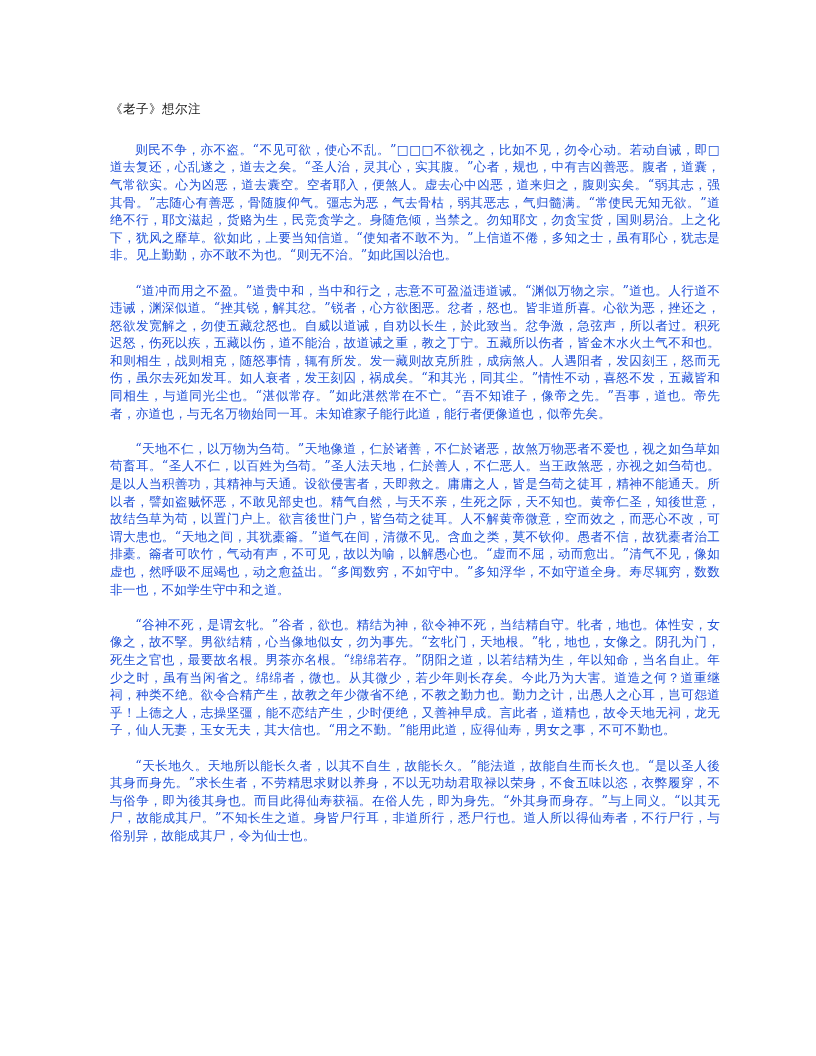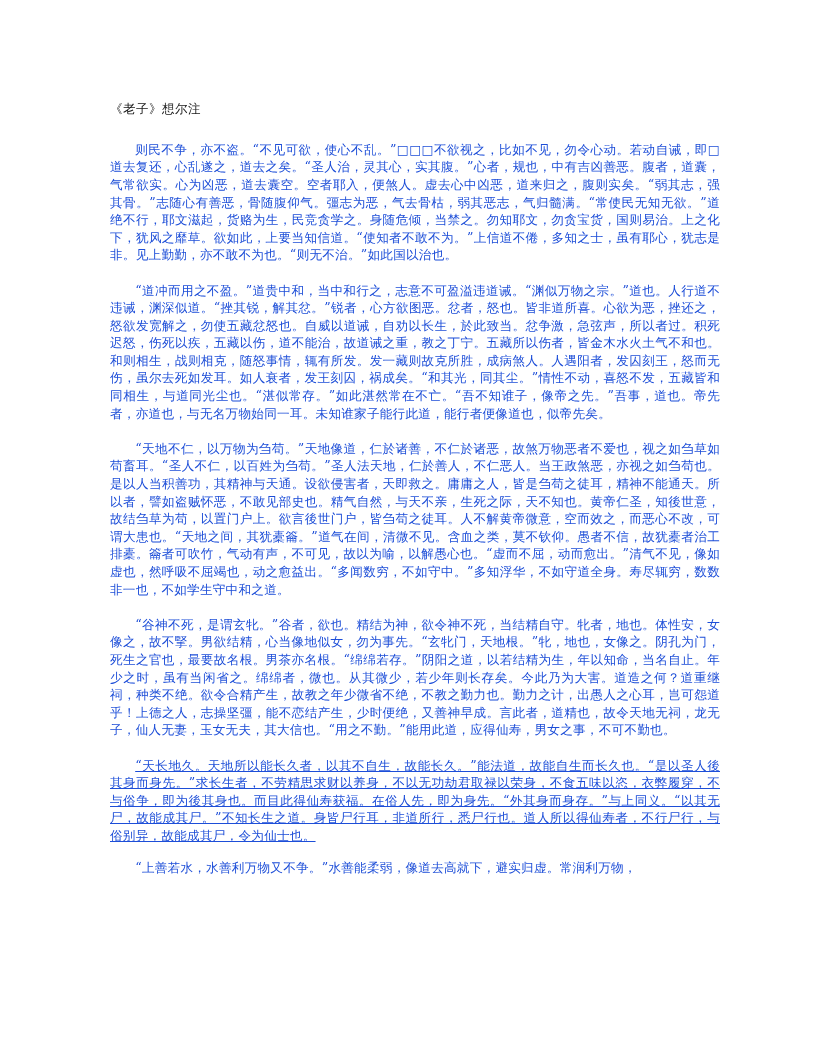--- a/index.html
+++ b/index.html
@@ -37,36 +37,34 @@
     text-indent: 2em;
     margin: 0 0 17.6px 0;
     letter-spacing: 0.02em;
     color: #1d4ed8;
     word-break: break-all;
   }
   .para:last-child {
     margin-bottom: 0;
   }
   .para.nogap {
-    margin-bottom: 14px;
-    text-decoration: underline;
+    margin-bottom: 0;
   }
 </style>
 </head>
 <body>
 
 <div class="page">
 
   <h1 class="doc-title">《老子》想尔注</h1>
 
   <p class="para">则民不争，亦不盗。“不见可欲，使心不乱。”□□□不欲视之，比如不见，勿令心动。若动自诫，即□道去复还，心乱遂之，道去之矣。“圣人治，灵其心，实其腹。”心者，规也，中有吉凶善恶。腹者，道囊，气常欲实。心为凶恶，道去囊空。空者耶入，便煞人。虚去心中凶恶，道来归之，腹则实矣。“弱其志，强其骨。”志随心有善恶，骨随腹仰气。彊志为恶，气去骨枯，弱其恶志，气归髓满。“常使民无知无欲。”道绝不行，耶文滋起，货赂为生，民竞贪学之。身随危倾，当禁之。勿知耶文，勿贪宝货，国则易治。上之化下，犹风之靡草。欲如此，上要当知信道。“使知者不敢不为。”上信道不倦，多知之士，虽有耶心，犹志是非。见上勤勤，亦不敢不为也。“则无不治。”如此国以治也。</p>
 
   <p class="para">“道冲而用之不盈。”道贵中和，当中和行之，志意不可盈溢违道诫。“渊似万物之宗。”道也。人行道不违诫，渊深似道。“挫其锐，解其忿。”锐者，心方欲图恶。忿者，怒也。皆非道所喜。心欲为恶，挫还之，怒欲发宽解之，勿使五藏忿怒也。自威以道诫，自劝以长生，於此致当。忿争激，急弦声，所以者过。积死迟怒，伤死以疾，五藏以伤，道不能治，故道诫之重，教之丁宁。五藏所以伤者，皆金木水火土气不和也。和则相生，战则相克，随怒事情，辄有所发。发一藏则故克所胜，成病煞人。人遇阳者，发囚刻王，怒而无伤，虽尔去死如发耳。如人衰者，发王刻囚，祸成矣。“和其光，同其尘。”情性不动，喜怒不发，五藏皆和同相生，与道同光尘也。“湛似常存。”如此湛然常在不亡。“吾不知谁子，像帝之先。”吾事，道也。帝先者，亦道也，与无名万物始同一耳。未知谁家子能行此道，能行者便像道也，似帝先矣。</p>
 
   <p class="para">“天地不仁，以万物为刍苟。”天地像道，仁於诸善，不仁於诸恶，故煞万物恶者不爱也，视之如刍草如苟畜耳。“圣人不仁，以百姓为刍苟。”圣人法天地，仁於善人，不仁恶人。当王政煞恶，亦视之如刍苟也。是以人当积善功，其精神与天通。设欲侵害者，天即救之。庸庸之人，皆是刍苟之徒耳，精神不能通天。所以者，譬如盗贼怀恶，不敢见部史也。精气自然，与天不亲，生死之际，天不知也。黄帝仁圣，知後世意，故结刍草为苟，以置门户上。欲言後世门户，皆刍苟之徒耳。人不解黄帝微意，空而效之，而恶心不改，可谓大患也。“天地之间，其犹橐籥。”道气在间，清微不见。含血之类，莫不钦仰。愚者不信，故犹橐者治工排橐。籥者可吹竹，气动有声，不可见，故以为喻，以解愚心也。“虚而不屈，动而愈出。”清气不见，像如虚也，然呼吸不屈竭也，动之愈益出。“多闻数穷，不如守中。”多知浮华，不如守道全身。寿尽辄穷，数数非一也，不如学生守中和之道。</p>
 
   <p class="para">“谷神不死，是谓玄牝。”谷者，欲也。精结为神，欲令神不死，当结精自守。牝者，地也。体性安，女像之，故不掔。男欲结精，心当像地似女，勿为事先。“玄牝门，天地根。”牝，地也，女像之。阴孔为门，死生之官也，最要故名根。男茶亦名根。“绵绵若存。”阴阳之道，以若结精为生，年以知命，当名自止。年少之时，虽有当闲省之。绵绵者，微也。从其微少，若少年则长存矣。今此乃为大害。道造之何？道重继祠，种类不绝。欲令合精产生，故教之年少微省不绝，不教之勤力也。勤力之计，出愚人之心耳，岂可怨道乎！上德之人，志操坚彊，能不恋结产生，少时便绝，又善神早成。言此者，道精也，故令天地无祠，龙无子，仙人无妻，玉女无夫，其大信也。“用之不勤。”能用此道，应得仙寿，男女之事，不可不勤也。</p>
 
   <p class="para nogap">“天长地久。天地所以能长久者，以其不自生，故能长久。”能法道，故能自生而长久也。“是以圣人後其身而身先。”求长生者，不劳精思求财以养身，不以无功劫君取禄以荣身，不食五味以恣，衣弊履穿，不与俗争，即为後其身也。而目此得仙寿获福。在俗人先，即为身先。“外其身而身存。”与上同义。“以其无尸，故能成其尸。”不知长生之道。身皆尸行耳，非道所行，悉尸行也。道人所以得仙寿者，不行尸行，与俗别异，故能成其尸，令为仙士也。</p>
 
-  <p class="para">“上善若水，水善利万物又不争。”水善能柔弱，像道去高就下，避实归虚。常润利万物，</p>
 
 </div>
 
 </body></html>

